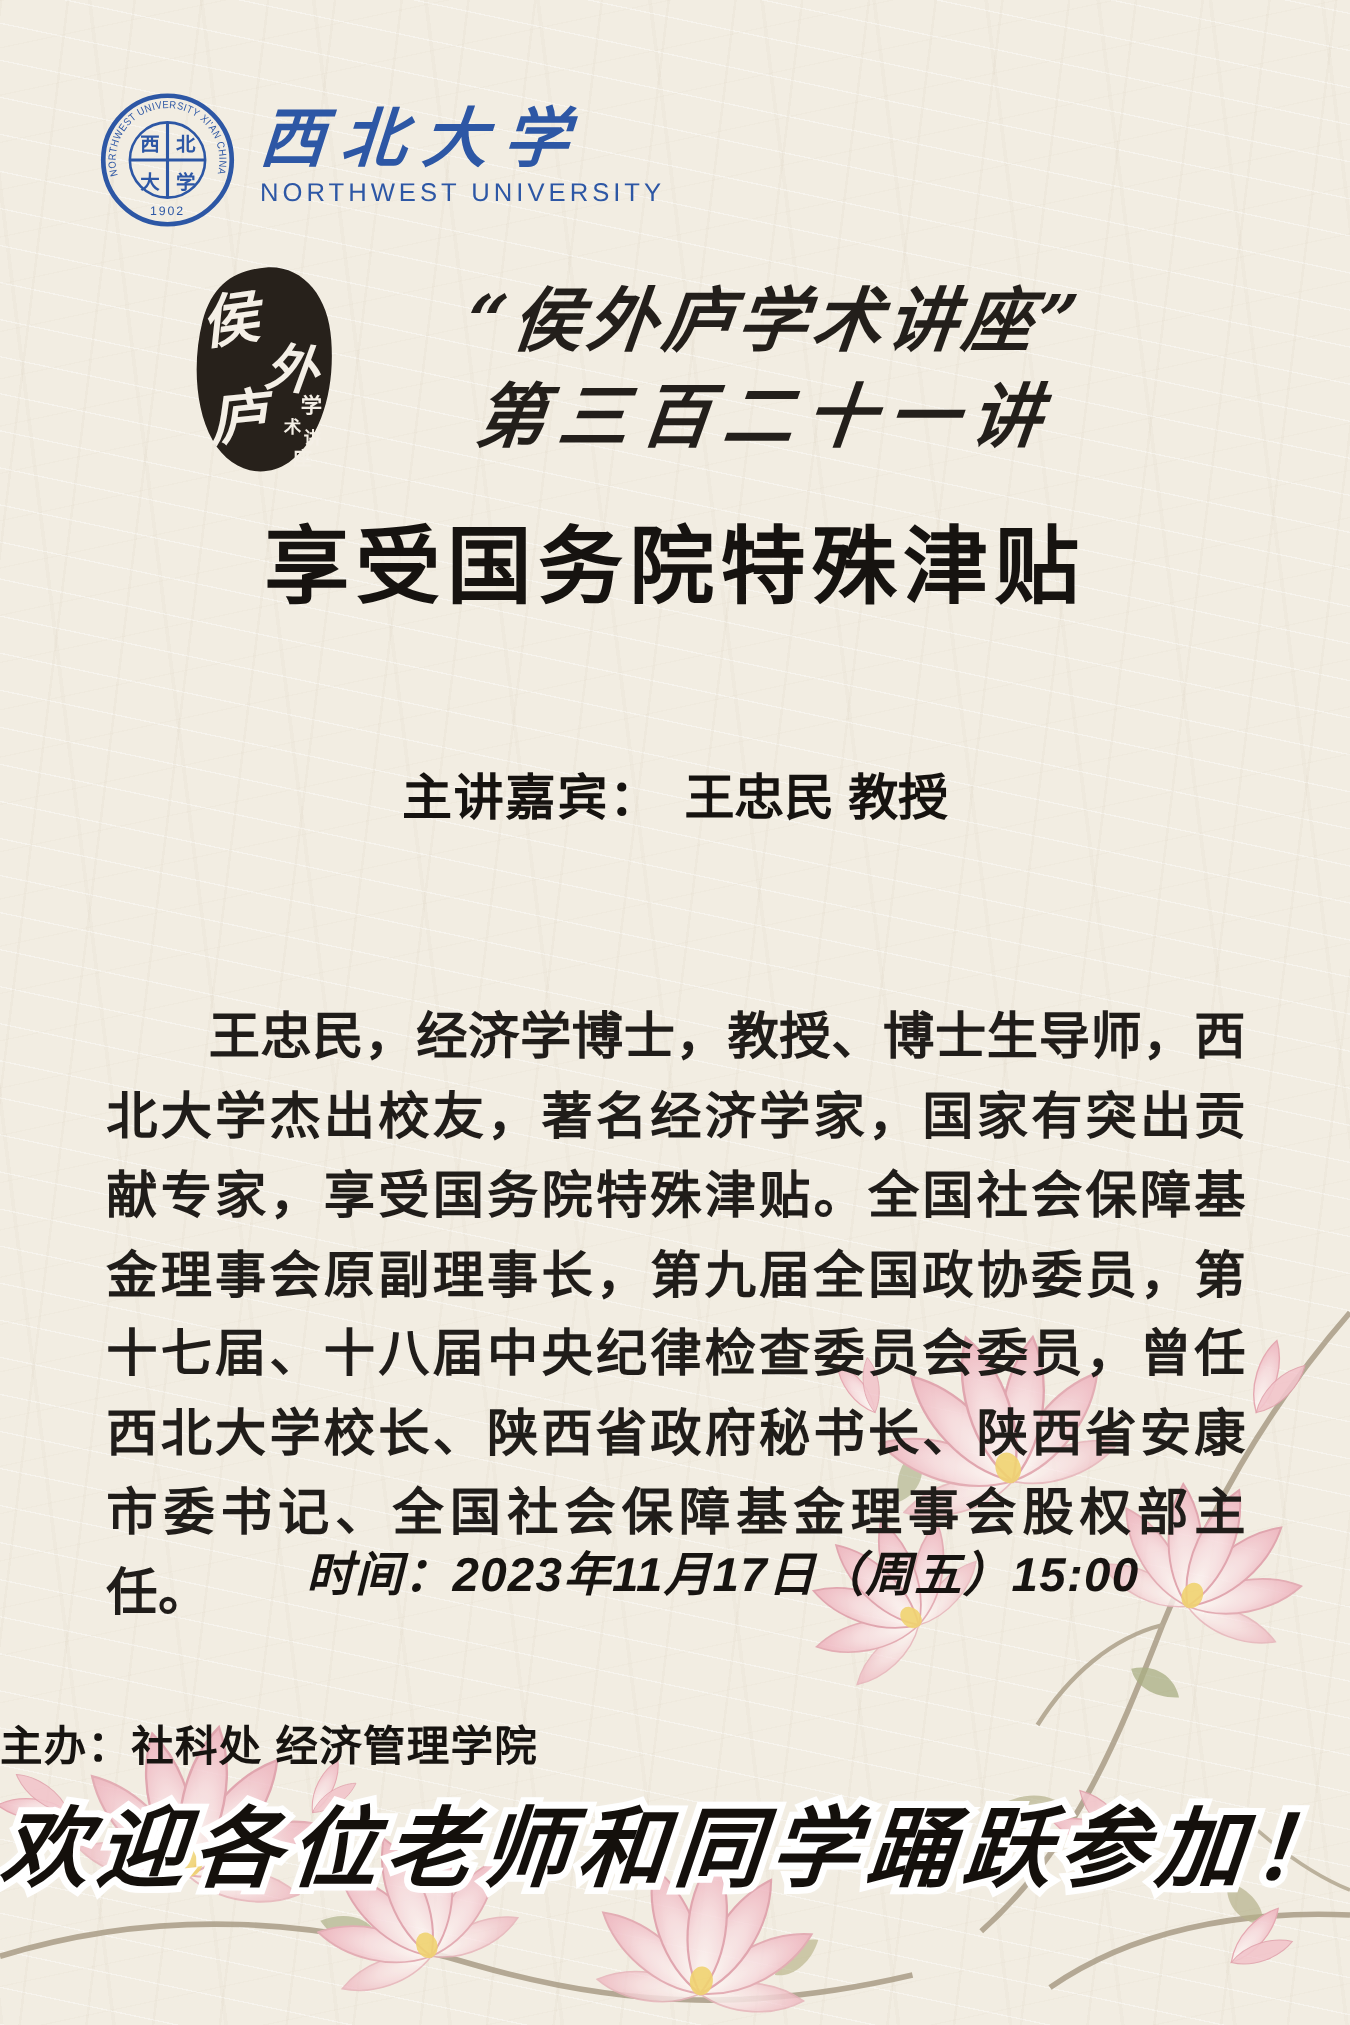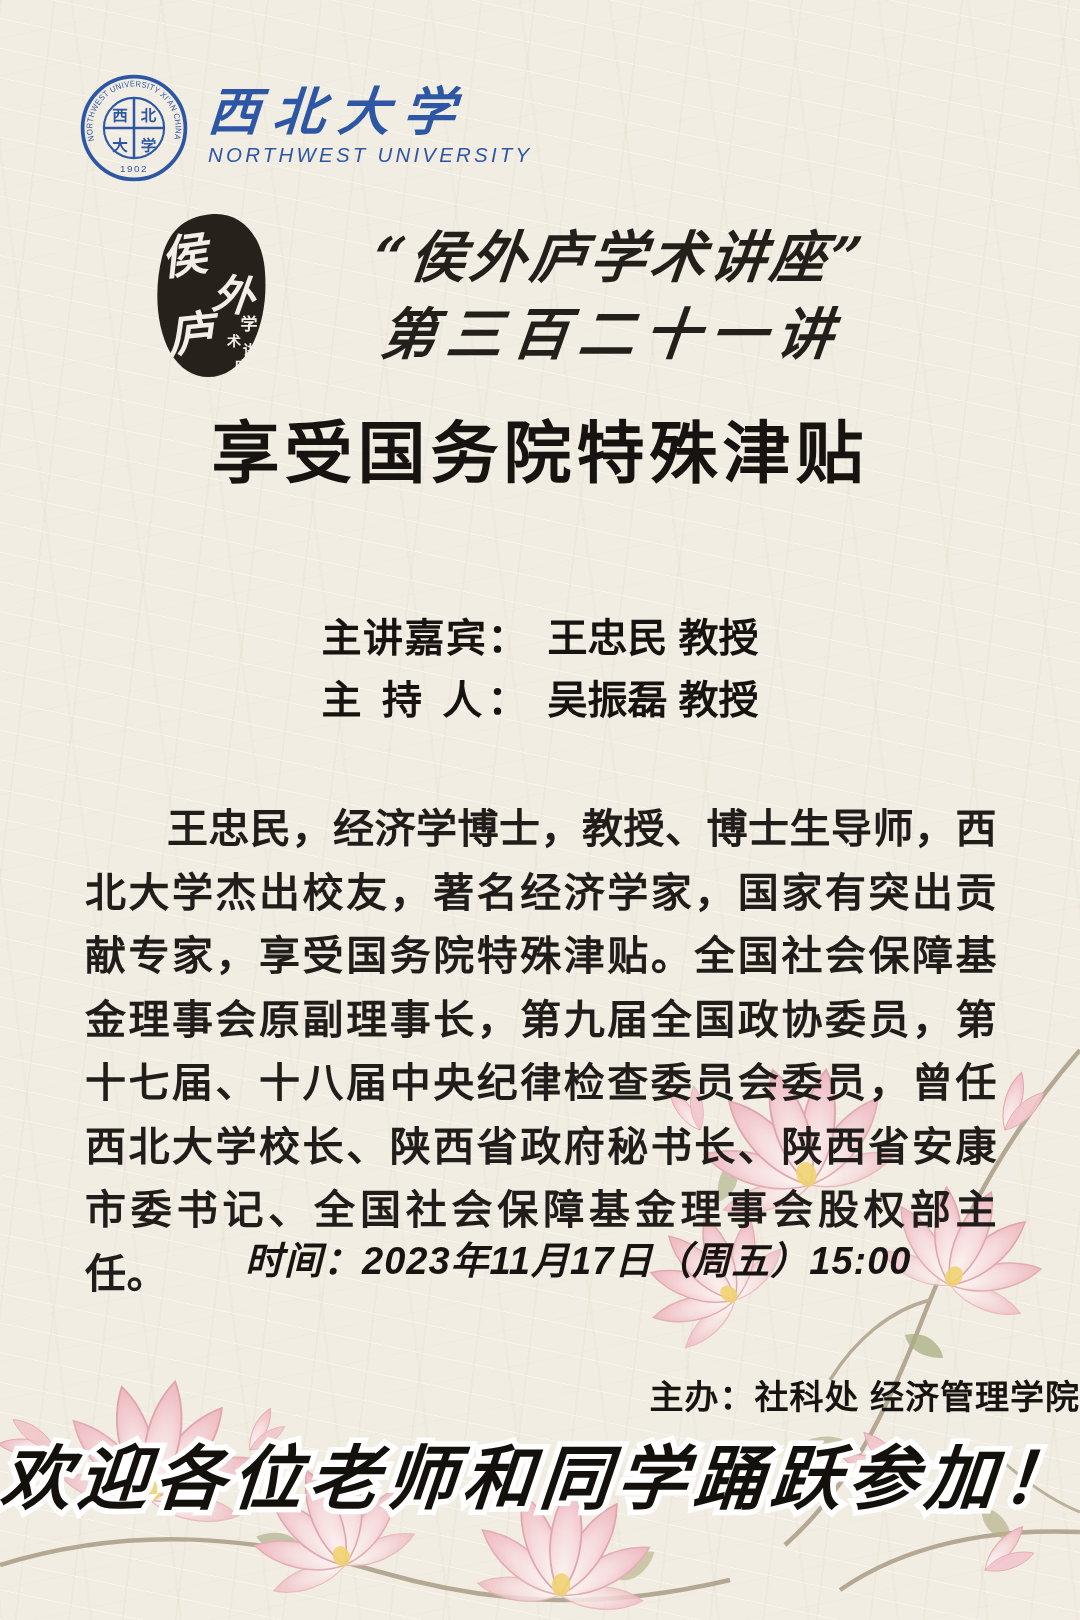--- a/index.html
+++ b/index.html
@@ -25,21 +25,21 @@
   .seal{width:108px;height:108px;display:block;}
   .brand-names{margin-top:10px;}
   .brand-cn{
     font-family:"DejaVu Serif", serif;
     font-size:52px;font-weight:700;font-style:italic;
     color:#2d57a5;letter-spacing:13px;line-height:56px;
     transform:skewX(-4deg);
   }
   .brand-en{
     font-size:20.5px;color:#2d57a5;letter-spacing:3.2px;
-    margin-top:3px;font-weight:400;font-style:italic;
+    margin-top:3px;font-weight:400;
   }
 
   
   .series{position:absolute;top:210px;left:150px;width:780px;display:flex;align-items:center;gap:26px;}
   .stamp{width:126px;height:170px;flex:0 0 auto;display:block;}
   .series-lines{flex:1;text-align:center;
     font-family:"DejaVu Serif", serif;font-weight:700;font-style:italic;
     transform:skewX(-6deg);
   }
   .series-line1{font-size:56px;line-height:78px;letter-spacing:4px;color:#231f1b;}
@@ -67,21 +67,21 @@
     font-size:41px;line-height:63.5px;font-weight:700;
     text-align:justify;text-indent:2em;color:#201d1a;
     letter-spacing:.5px;
   }
 
   
   .schedule{position:absolute;top:1231px;left:245px;
     font-size:38px;font-weight:700;line-height:61px;color:#171411;letter-spacing:1px;font-style:italic;}
 
   
-  .host{position:absolute;top:1370px;left:0;width:100%;text-align:right;
+  .host{position:absolute;top:1370px;left:0;width:100%;text-align:left;
     font-size:34px;font-weight:700;color:#171411;letter-spacing:1px;}
 
   
   .welcome{
     position:absolute;top:1424px;left:0;width:100%;text-align:center;
     font-family:"DejaVu Serif", serif;font-weight:700;font-style:italic;
     font-size:70px;line-height:110px;letter-spacing:7px;
     transform:skewX(-5deg);
   }
   .welcome-stroke{
@@ -194,23 +194,20 @@
     </div>
 
     <div class="main-title">
       <div>享受国务院特殊津贴</div>
     </div>
 
     <div class="speakers">
       <div class="speaker-line">
         <span class="speaker-role">主讲嘉宾：</span><span class="speaker-name">王忠民</span><span class="speaker-degree">教授</span>
       </div>
-      <div class="speaker-line">
-        <span class="speaker-role">主 持 人：</span><span class="speaker-name">吴振磊</span><span class="speaker-degree">教授</span>
-      </div>
     </div>
 
     <p class="bio">王忠民，经济学博士，教授、博士生导师，西北大学杰出校友，著名经济学家，国家有突出贡献专家，享受国务院特殊津贴。全国社会保障基金理事会原副理事长，第九届全国政协委员，第十七届、十八届中央纪律检查委员会委员，曾任西北大学校长、陕西省政府秘书长、陕西省安康市委书记、全国社会保障基金理事会股权部主任。</p>
 
     <div class="schedule">
       <div><span>时间：</span><span>2023年11月17日（周五）15:00</span></div>
     </div>
 
     <div class="host">
       <span>主办：</span><span>社科处 经济管理学院</span>

